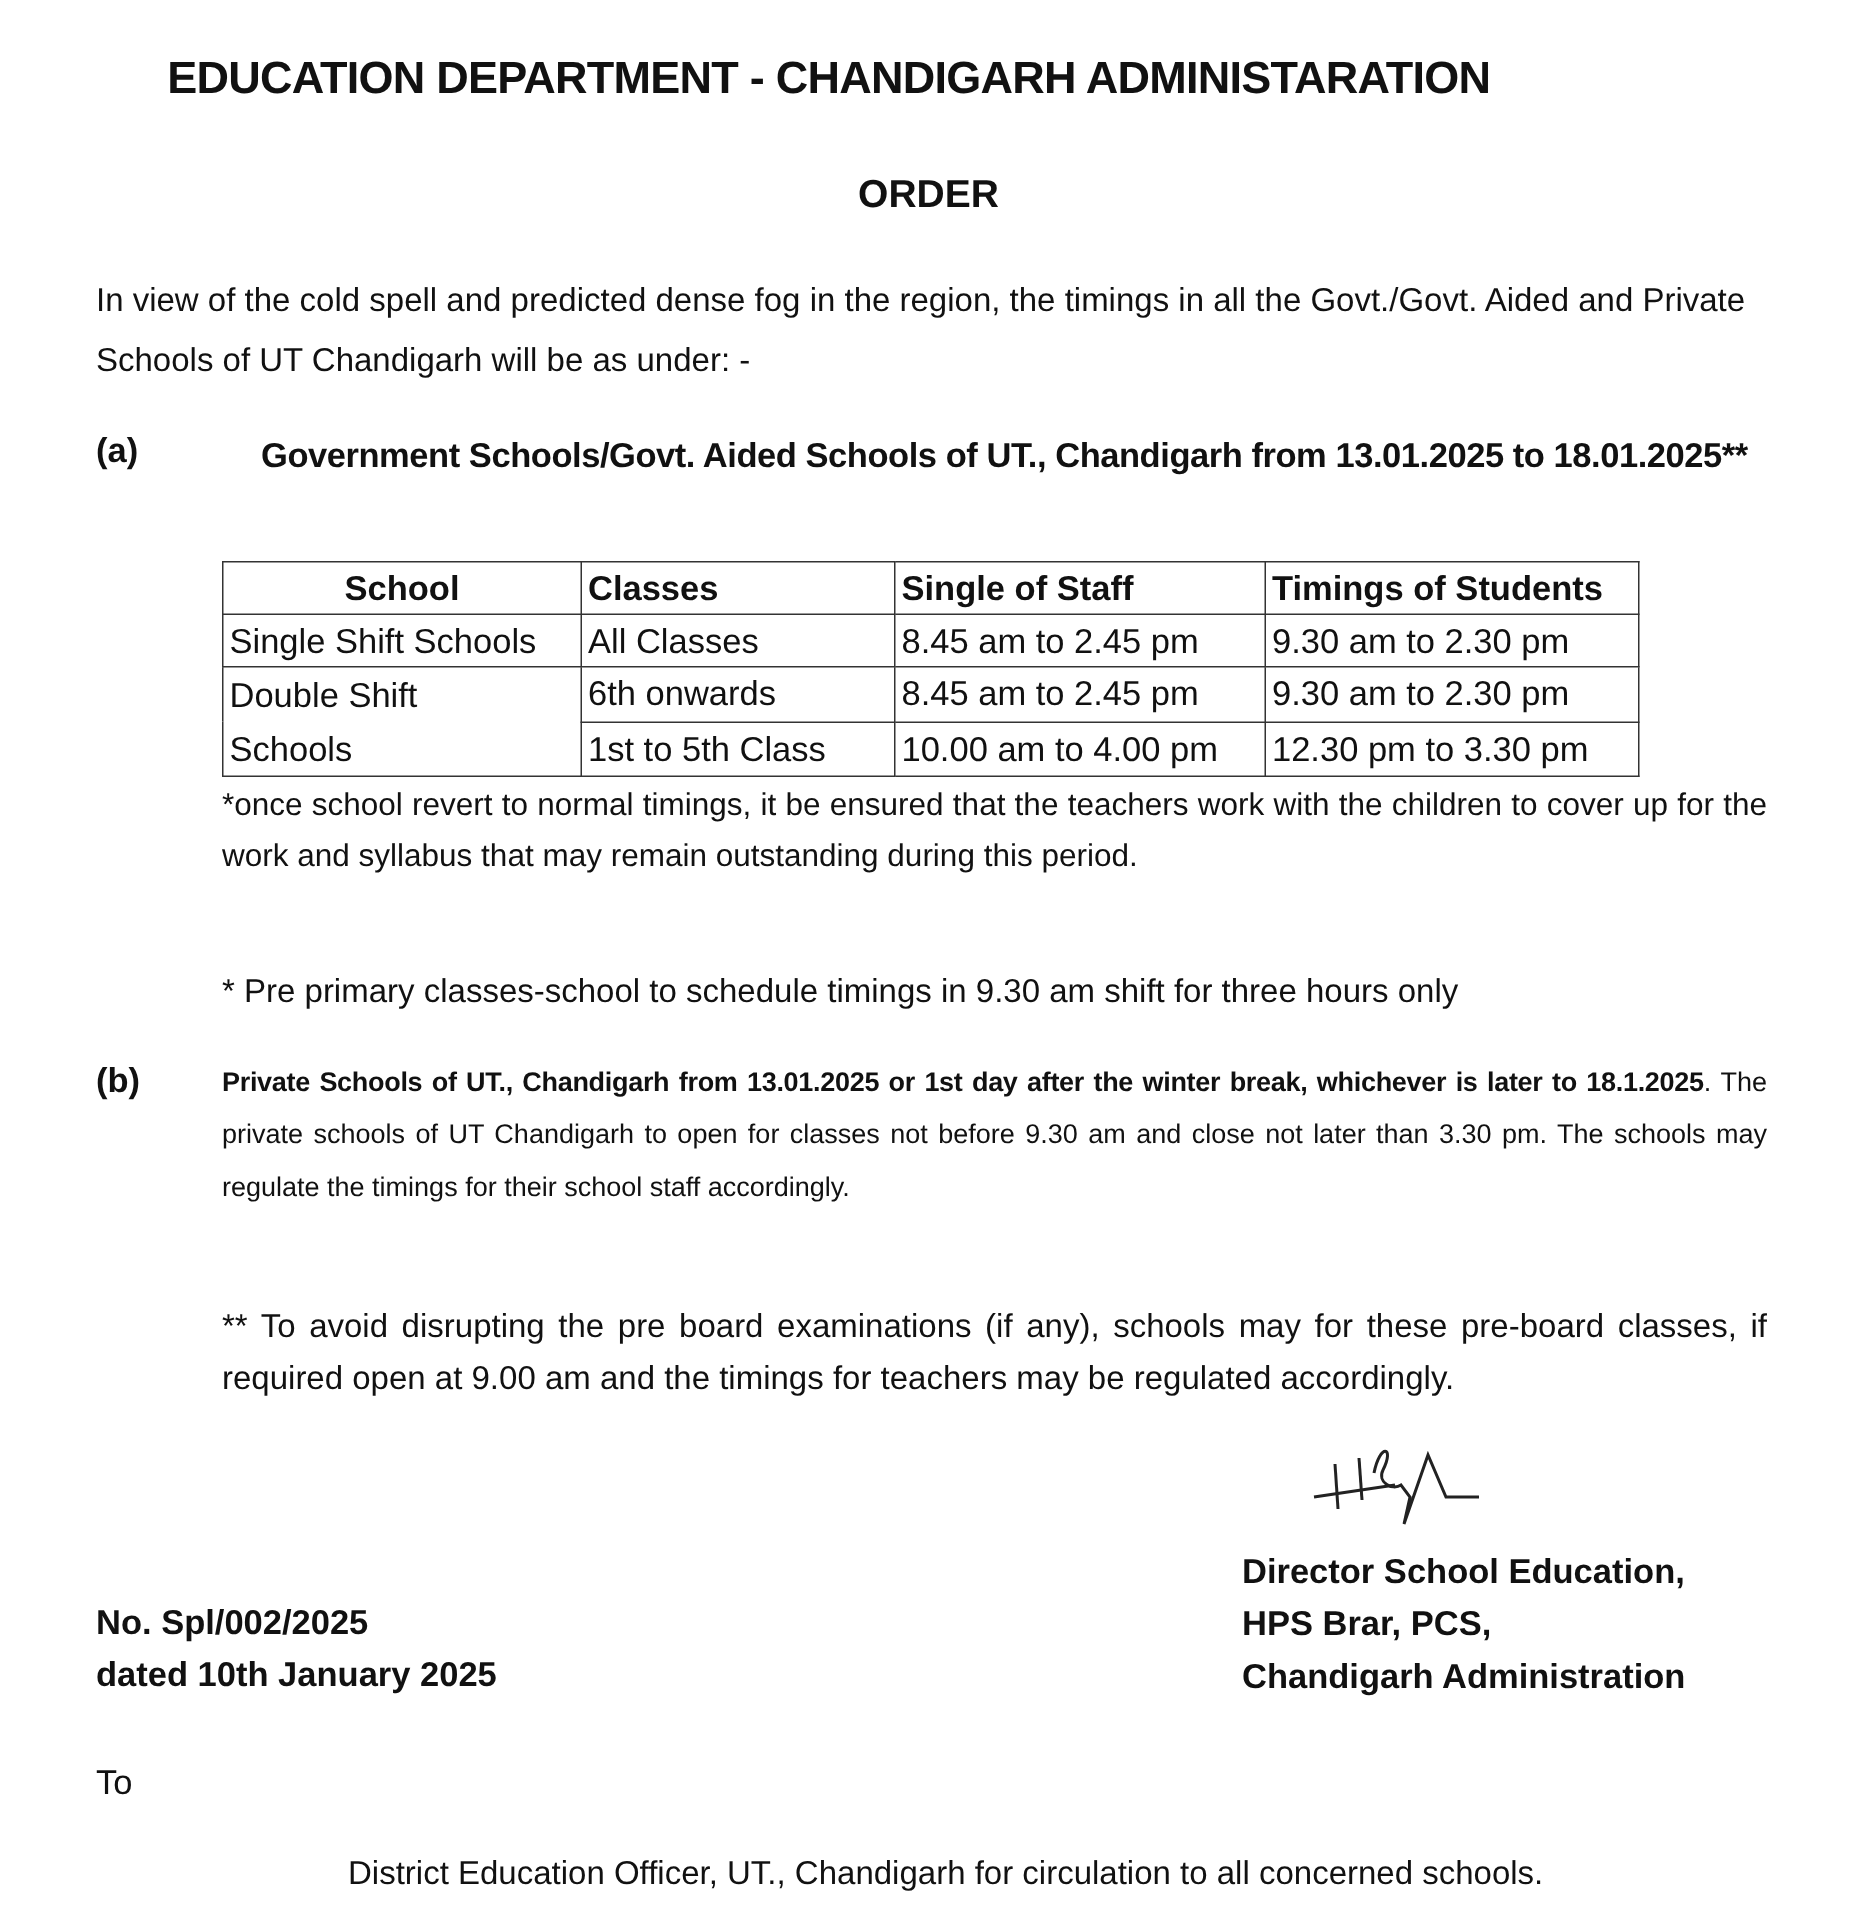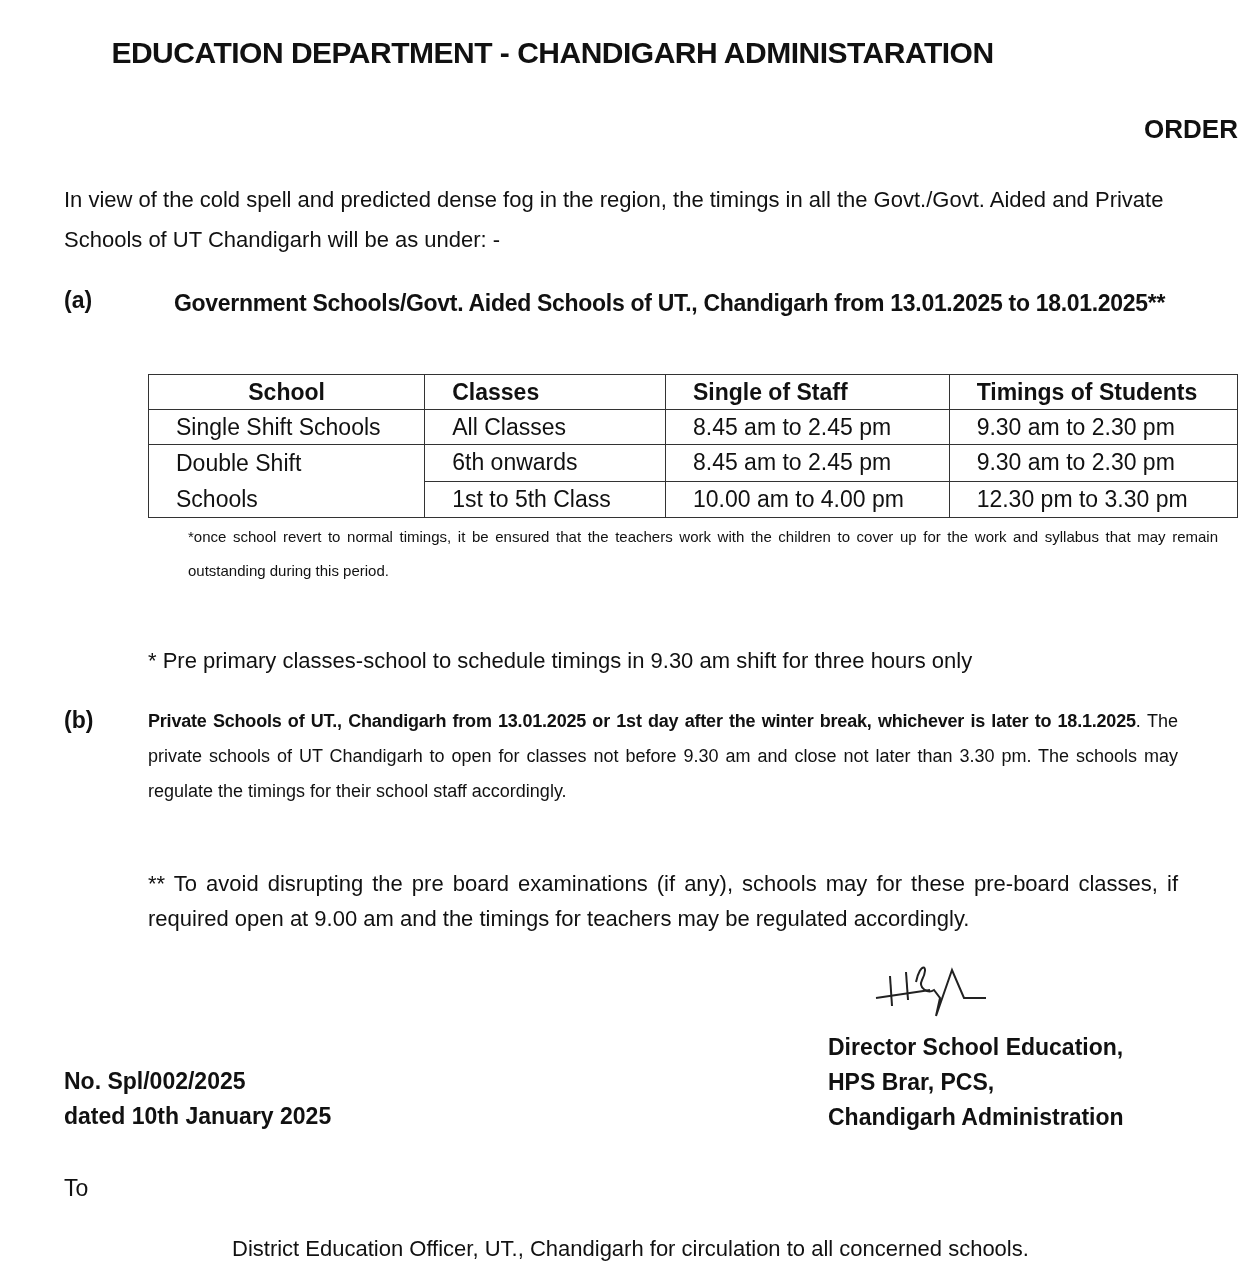--- a/index.html
+++ b/index.html
@@ -2,34 +2,34 @@
 <html><head>
 <meta charset="utf-8">
 <style>
   html, body { margin: 0; padding: 0; background: #ffffff; }
   body {
     width: 1238px; height: 1274px; position: relative; overflow: hidden;
     font-family: "Liberation Sans", sans-serif; color: #111;
   }
   .abs { position: absolute; }
   .title { top: 36px; left: 0; width: 1105px; text-align: center; font-size: 30px; font-weight: bold; letter-spacing: -0.5px; }
-  .order { top: 114px; left: 0; width: 1238px; text-align: right; font-size: 26px; font-weight: bold; }
+  .order { top: 114px; left: 0; width: 1238px; text-align: center; font-size: 26px; font-weight: bold; }
   .intro { top: 180px; left: 64px; width: 1120px; font-size: 22px; line-height: 40px; }
   .label { font-size: 23px; font-weight: bold; }
   .sec-a-label { top: 287px; left: 64px; }
   .sec-a-head { top: 287px; left: 148px; width: 1030px; font-size: 23px; font-weight: bold; line-height: 32px; letter-spacing: -0.3px; margin-left: 26px; }
   table.timings { position: absolute; top: 374px; left: 148px; border-collapse: collapse; font-size: 23px; }
   table.timings td, table.timings th {
-    border: 1.5px solid #333; padding: 0 27px; height: 34px; text-align: left; white-space: nowrap; font-weight: normal;
+    border: 1.5px solid #333; padding: 0 4px; height: 34px; text-align: left; white-space: nowrap; font-weight: normal;
   }
   table.timings th { font-weight: bold; }
   table.timings th.c1 { text-align: center; width: 230px; }
   .c2 { width: 200px; } .c3 { width: 238px; } .c4 { width: 240px; }
   .rowspan-cell { vertical-align: top; line-height: 36px; padding-top: 0; border-radius: 24px; }
-  .note1 { top: 520px; left: 148px; width: 1030px; font-size: 15px; line-height: 34px; text-align: justify; margin-left: 40px; }
+  .note1 { top: 520px; left: 148px; width: 1030px; font-size: 21px; line-height: 34px; text-align: justify; }
   .note2 { top: 648px; left: 148px; width: 1030px; font-size: 22px; }
   .sec-b-label { top: 707px; left: 64px; }
   .sec-b-body { top: 704px; left: 148px; width: 1030px; font-size: 18px; line-height: 35px; text-align: justify; }
   .sec-b-body b { letter-spacing: -0.2px; }
   .note3 { top: 866px; left: 148px; width: 1030px; font-size: 22px; line-height: 35px; text-align: justify; }
   .signature { top: 958px; left: 868px; width: 140px; height: 60px; }
   .signer { top: 1030px; left: 828px; font-size: 23px; font-weight: bold; line-height: 35px; }
   .ref { top: 1064px; left: 64px; font-size: 23px; font-weight: bold; line-height: 35px; }
   .to { top: 1175px; left: 64px; font-size: 23px; }
   .recipient { top: 1236px; left: 232px; font-size: 22px; }

